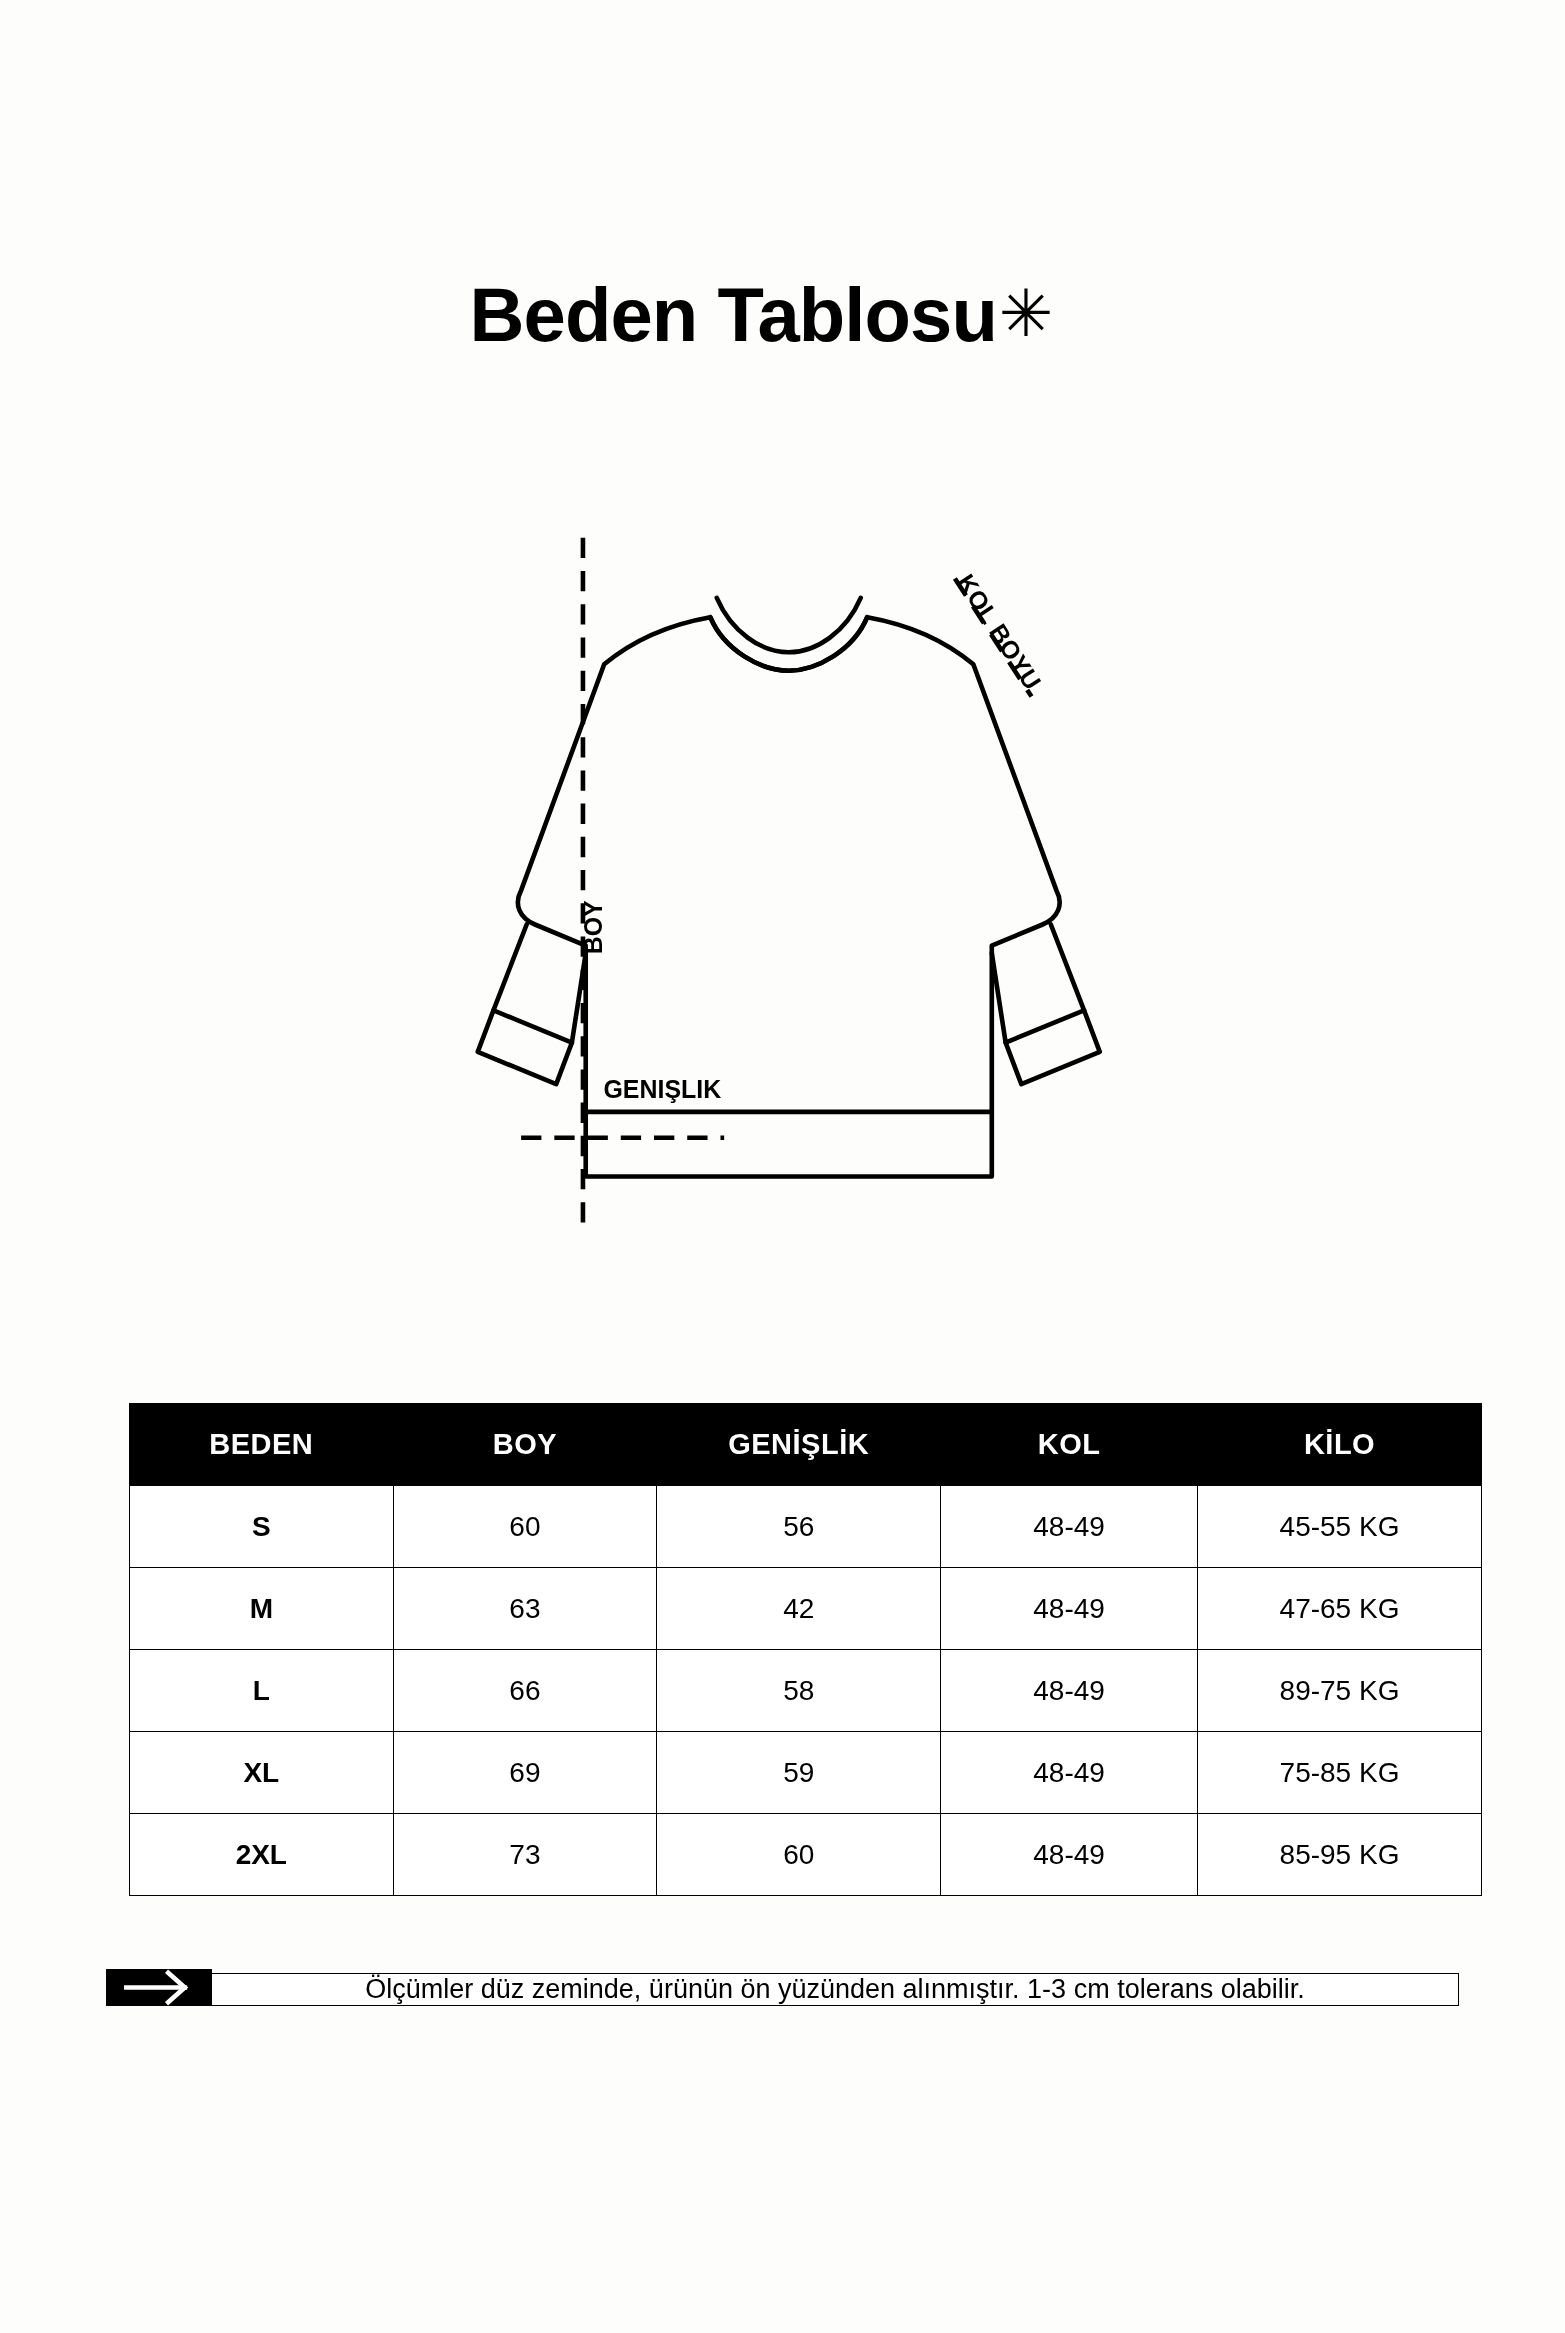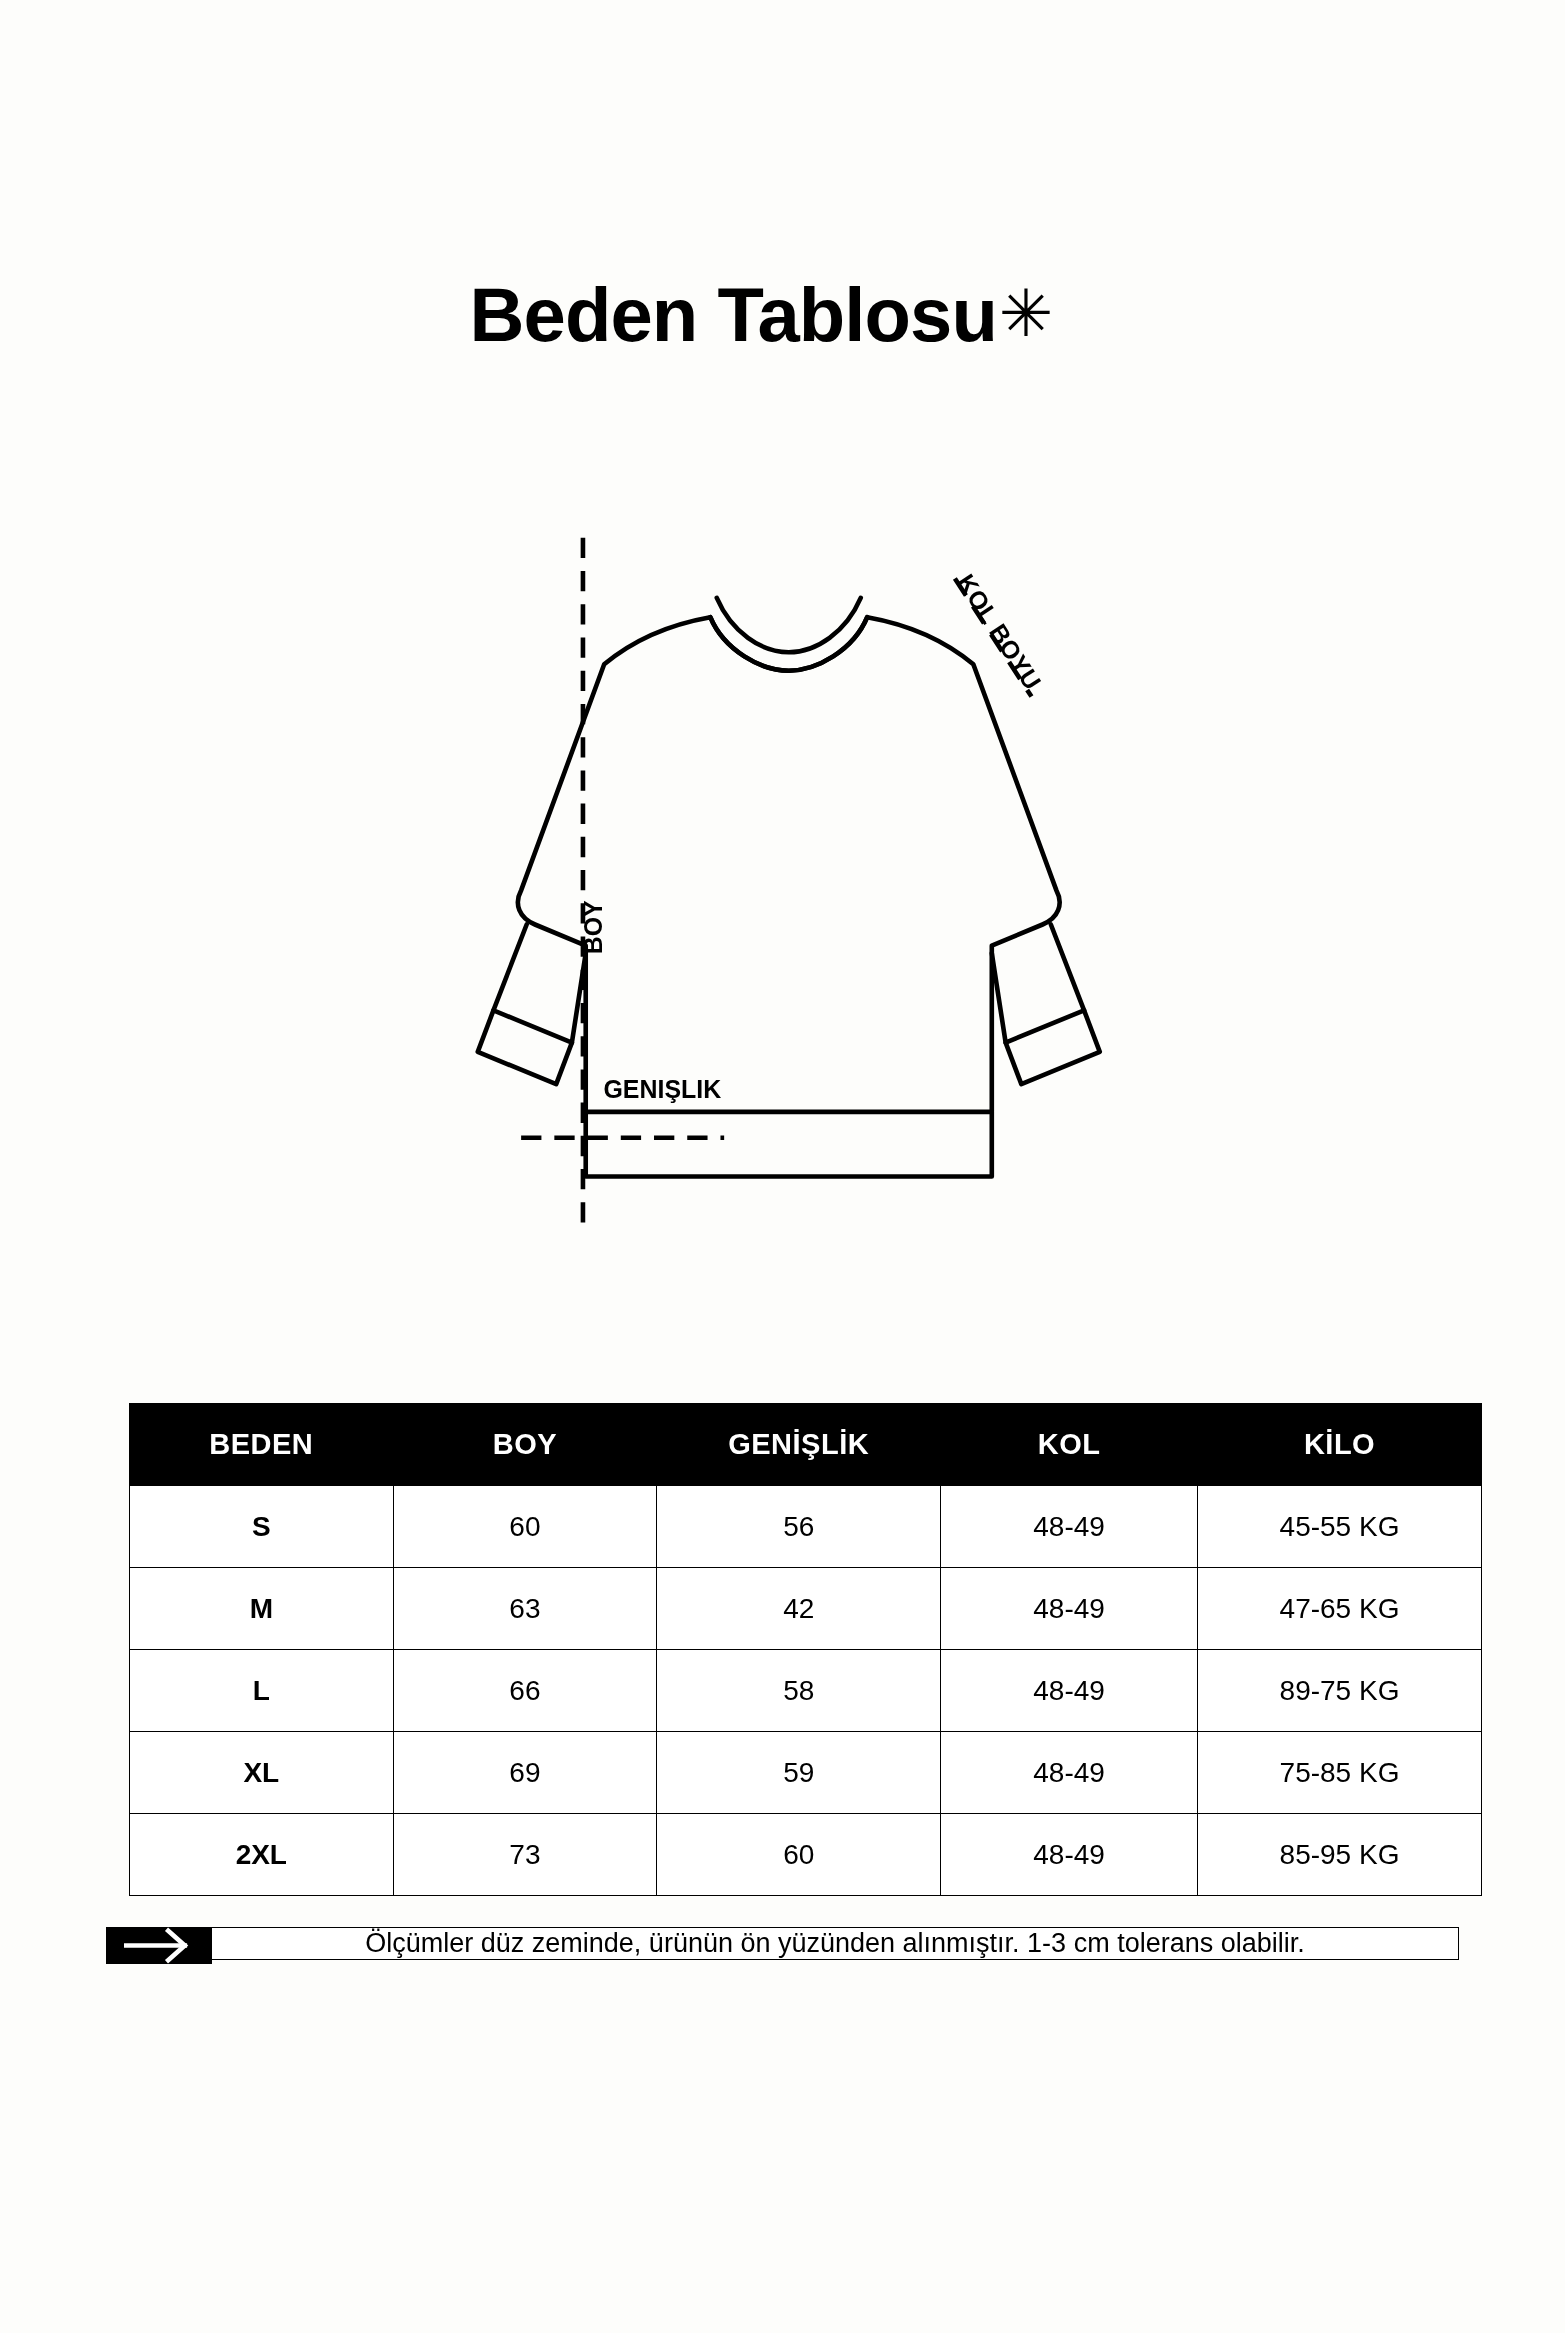--- a/index.html
+++ b/index.html
@@ -97,21 +97,21 @@
   .col-kilo  { width: 21%; }
 
   
   .note-row {
     position: absolute;
     left: 106px;
     top: 1927px;
     width: 1353px;
     height: 79px;
     display: flex;
-    align-items: flex-start;
+    align-items: flex-end;
   }
   .note-arrow {
     width: 106px;
     background: #000;
     display: flex;
     align-items: center;
     justify-content: center;
     flex: 0 0 106px;
   }
   .note-arrow svg { display:block; }

